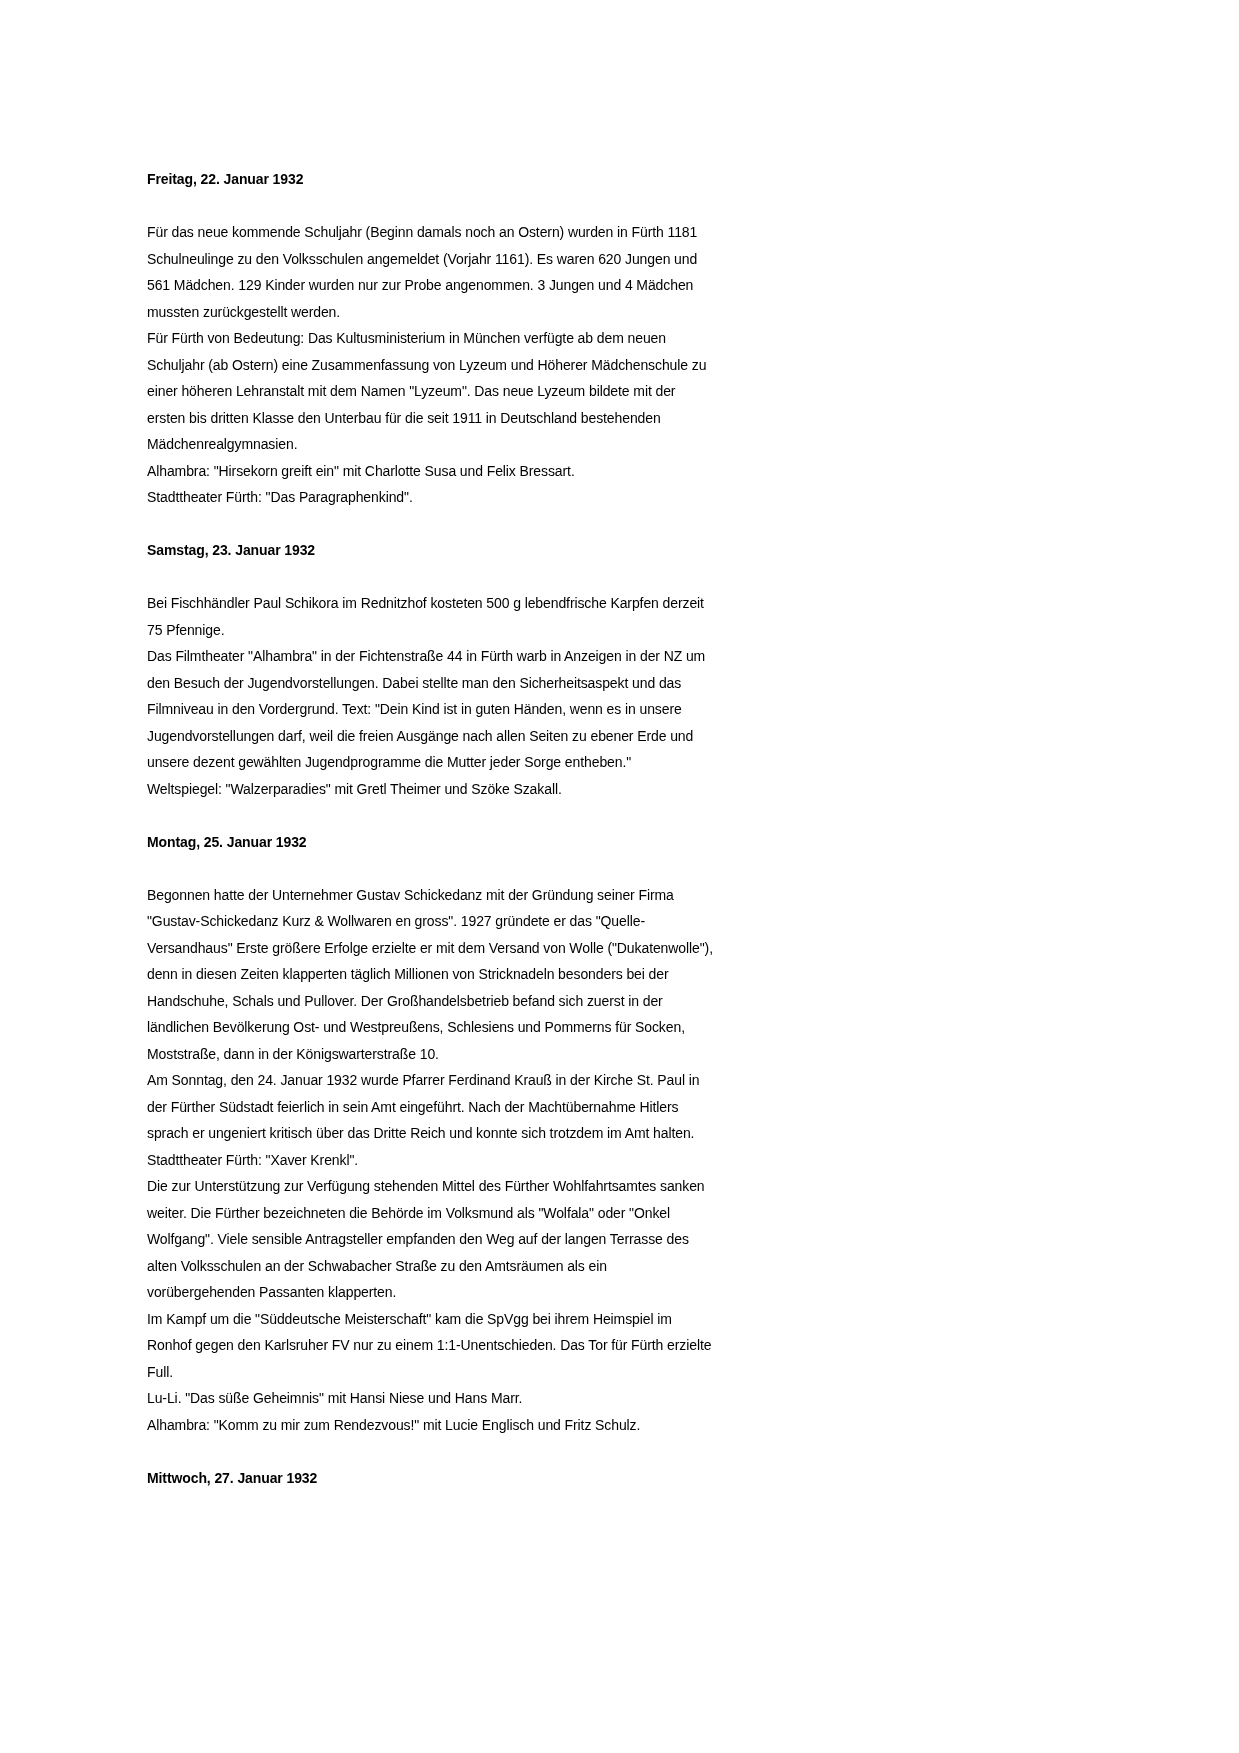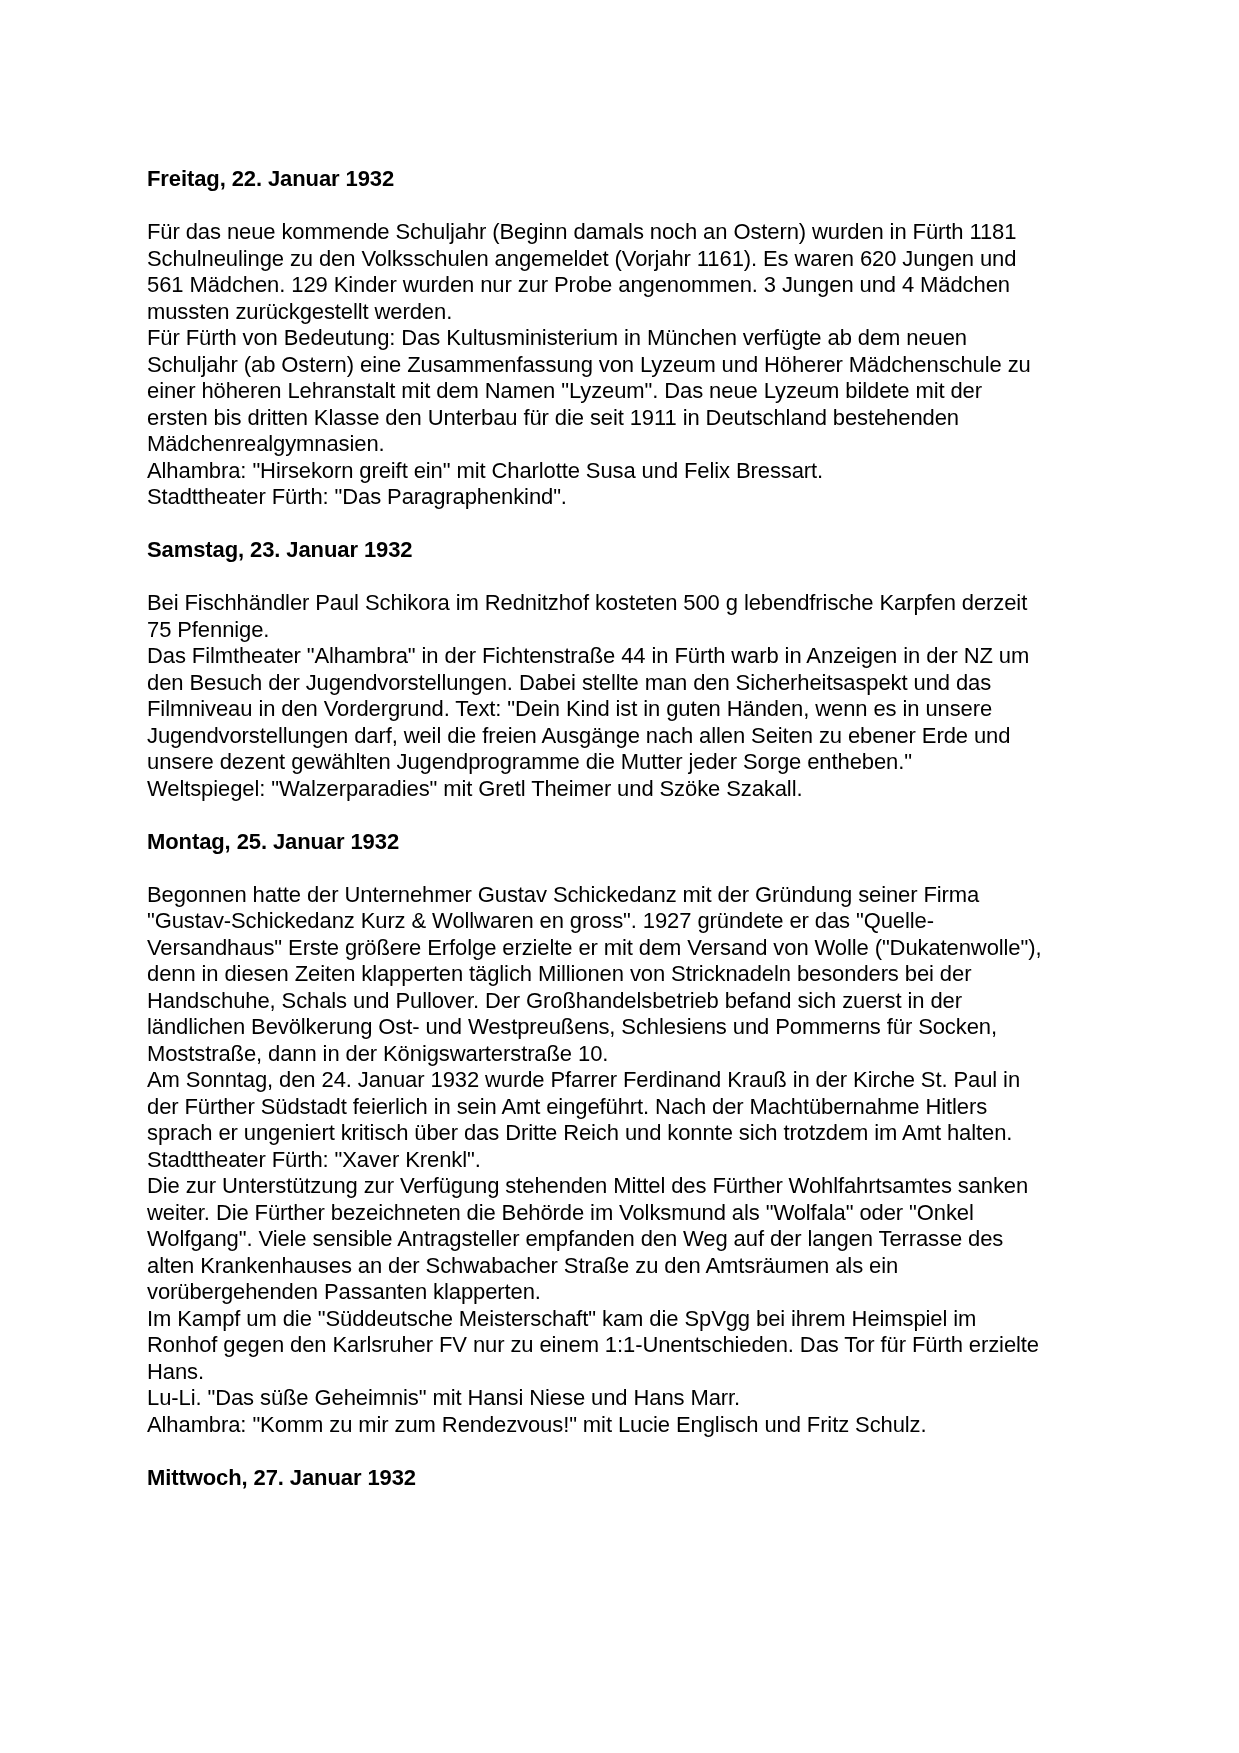--- a/index.html
+++ b/index.html
@@ -13,21 +13,21 @@
     height: 1753px;
     background: #ffffff;
     overflow: hidden;
   }
   .content {
     position: absolute;
     left: 147px;
     top: 166px;
     width: 930px;
     font-family: "Liberation Sans", sans-serif;
-    font-size: 22px;
+    font-size: 14px;
     line-height: 26.5px;
     color: #000000;
     letter-spacing: -0.1px;
   }
   .heading {
     font-weight: 700;
     margin: 26.5px 0 26.5px 0;
     white-space: pre;
   }
   .heading:first-child {
@@ -72,22 +72,22 @@
       <div class="line">Handschuhe, Schals und Pullover. Der Großhandelsbetrieb befand sich zuerst in der</div>
       <div class="line">ländlichen Bevölkerung Ost- und Westpreußens, Schlesiens und Pommerns für Socken,</div>
       <div class="line">Moststraße, dann in der Königswarterstraße 10.</div>
       <div class="line">Am Sonntag, den 24. Januar 1932 wurde Pfarrer Ferdinand Krauß in der Kirche St. Paul in</div>
       <div class="line">der Fürther Südstadt feierlich in sein Amt eingeführt. Nach der Machtübernahme Hitlers</div>
       <div class="line">sprach er ungeniert kritisch über das Dritte Reich und konnte sich trotzdem im Amt halten.</div>
       <div class="line">Stadttheater Fürth: "Xaver Krenkl".</div>
       <div class="line">Die zur Unterstützung zur Verfügung stehenden Mittel des Fürther Wohlfahrtsamtes sanken</div>
       <div class="line">weiter. Die Fürther bezeichneten die Behörde im Volksmund als "Wolfala" oder "Onkel</div>
       <div class="line">Wolfgang". Viele sensible Antragsteller empfanden den Weg auf der langen Terrasse des</div>
-      <div class="line">alten Krankenhauses an der Schwabacher Straße zu den Amtsräumen als ein</div>
+      <div class="line">alten Volksschulen an der Schwabacher Straße zu den Amtsräumen als ein</div>
       <div class="line">vorübergehenden Passanten klapperten.</div>
       <div class="line">Im Kampf um die "Süddeutsche Meisterschaft" kam die SpVgg bei ihrem Heimspiel im</div>
       <div class="line">Ronhof gegen den Karlsruher FV nur zu einem 1:1-Unentschieden. Das Tor für Fürth erzielte</div>
-      <div class="line">Hans.</div>
+      <div class="line">Full.</div>
       <div class="line">Lu-Li. "Das süße Geheimnis" mit Hansi Niese und Hans Marr.</div>
       <div class="line">Alhambra: "Komm zu mir zum Rendezvous!" mit Lucie Englisch und Fritz Schulz.</div>
       <div class="heading">Mittwoch, 27. Januar 1932</div>
     </div>
 </div>
 
 </body></html>

